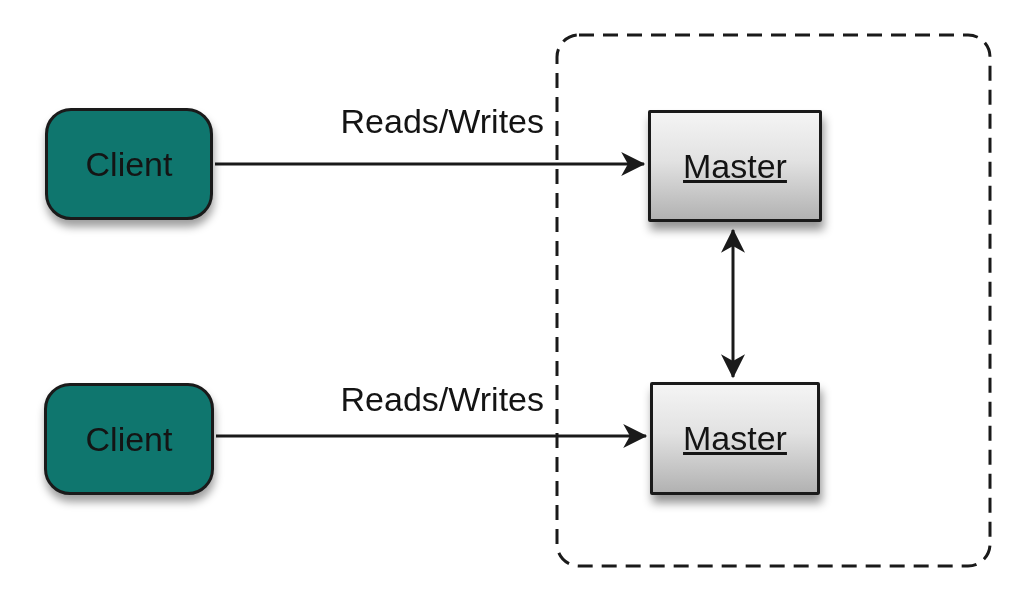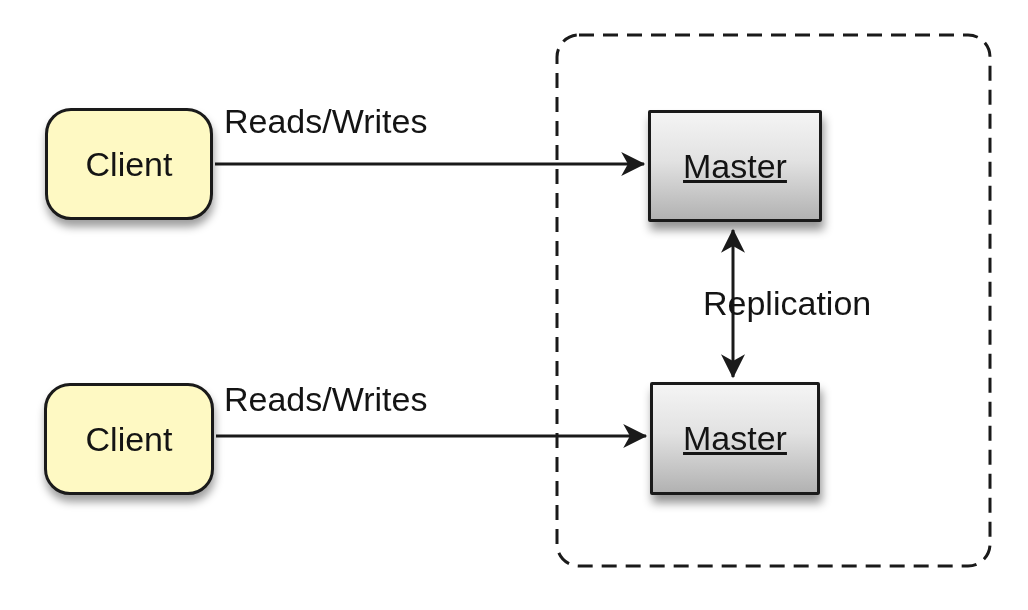--- a/index.html
+++ b/index.html
@@ -27,39 +27,39 @@
     position: absolute;
     display: flex;
     align-items: center;
     justify-content: center;
     font-size: 34px;
     color: #141414;
     box-sizing: border-box;
     border: 3px solid #1a1a1a;
   }
   .client {
-    background: #fef9c3;
+    background: #0f766e;
     border-radius: 26px;
     box-shadow: 1px 7px 9px rgba(0,0,0,0.38);
   }
   .master {
     background: linear-gradient(to bottom, #f4f4f4 0%, #e2e2e2 45%, #b2b2b2 100%);
     border-radius: 2px;
     box-shadow: 2px 8px 10px rgba(0,0,0,0.42);
     text-decoration: underline;
   }
   .client-top    { left: 45px;  top: 108px; width: 168px; height: 112px; }
   .client-bottom { left: 44px;  top: 383px; width: 170px; height: 112px; }
   .master-top    { left: 648px; top: 110px; width: 174px; height: 112px; }
   .master-bottom { left: 650px; top: 382px; width: 170px; height: 113px; }
   .edge-label {
     position: absolute;
     font-size: 34px;
     color: #141414;
-    text-align: left;
+    text-align: right;
     width: 320px;
     line-height: 40px;
     white-space: nowrap;
   }
   .label-rw-top    { left: 224px; top: 101px; }
   .label-rw-bottom { left: 224px; top: 379px; }
   .label-replication { left: 703px; top: 283px; }
 </style>
 </head>
 <body>
@@ -95,15 +95,14 @@
   </div>
 
   <div class="node master master-bottom">
     <span>Master</span>
   </div>
 
   <div class="edge-label label-rw-top">Reads/Writes</div>
 
   <div class="edge-label label-rw-bottom">Reads/Writes</div>
 
-  <div class="edge-label label-replication">Replication</div>
 
 </div>
 
 </body></html>

